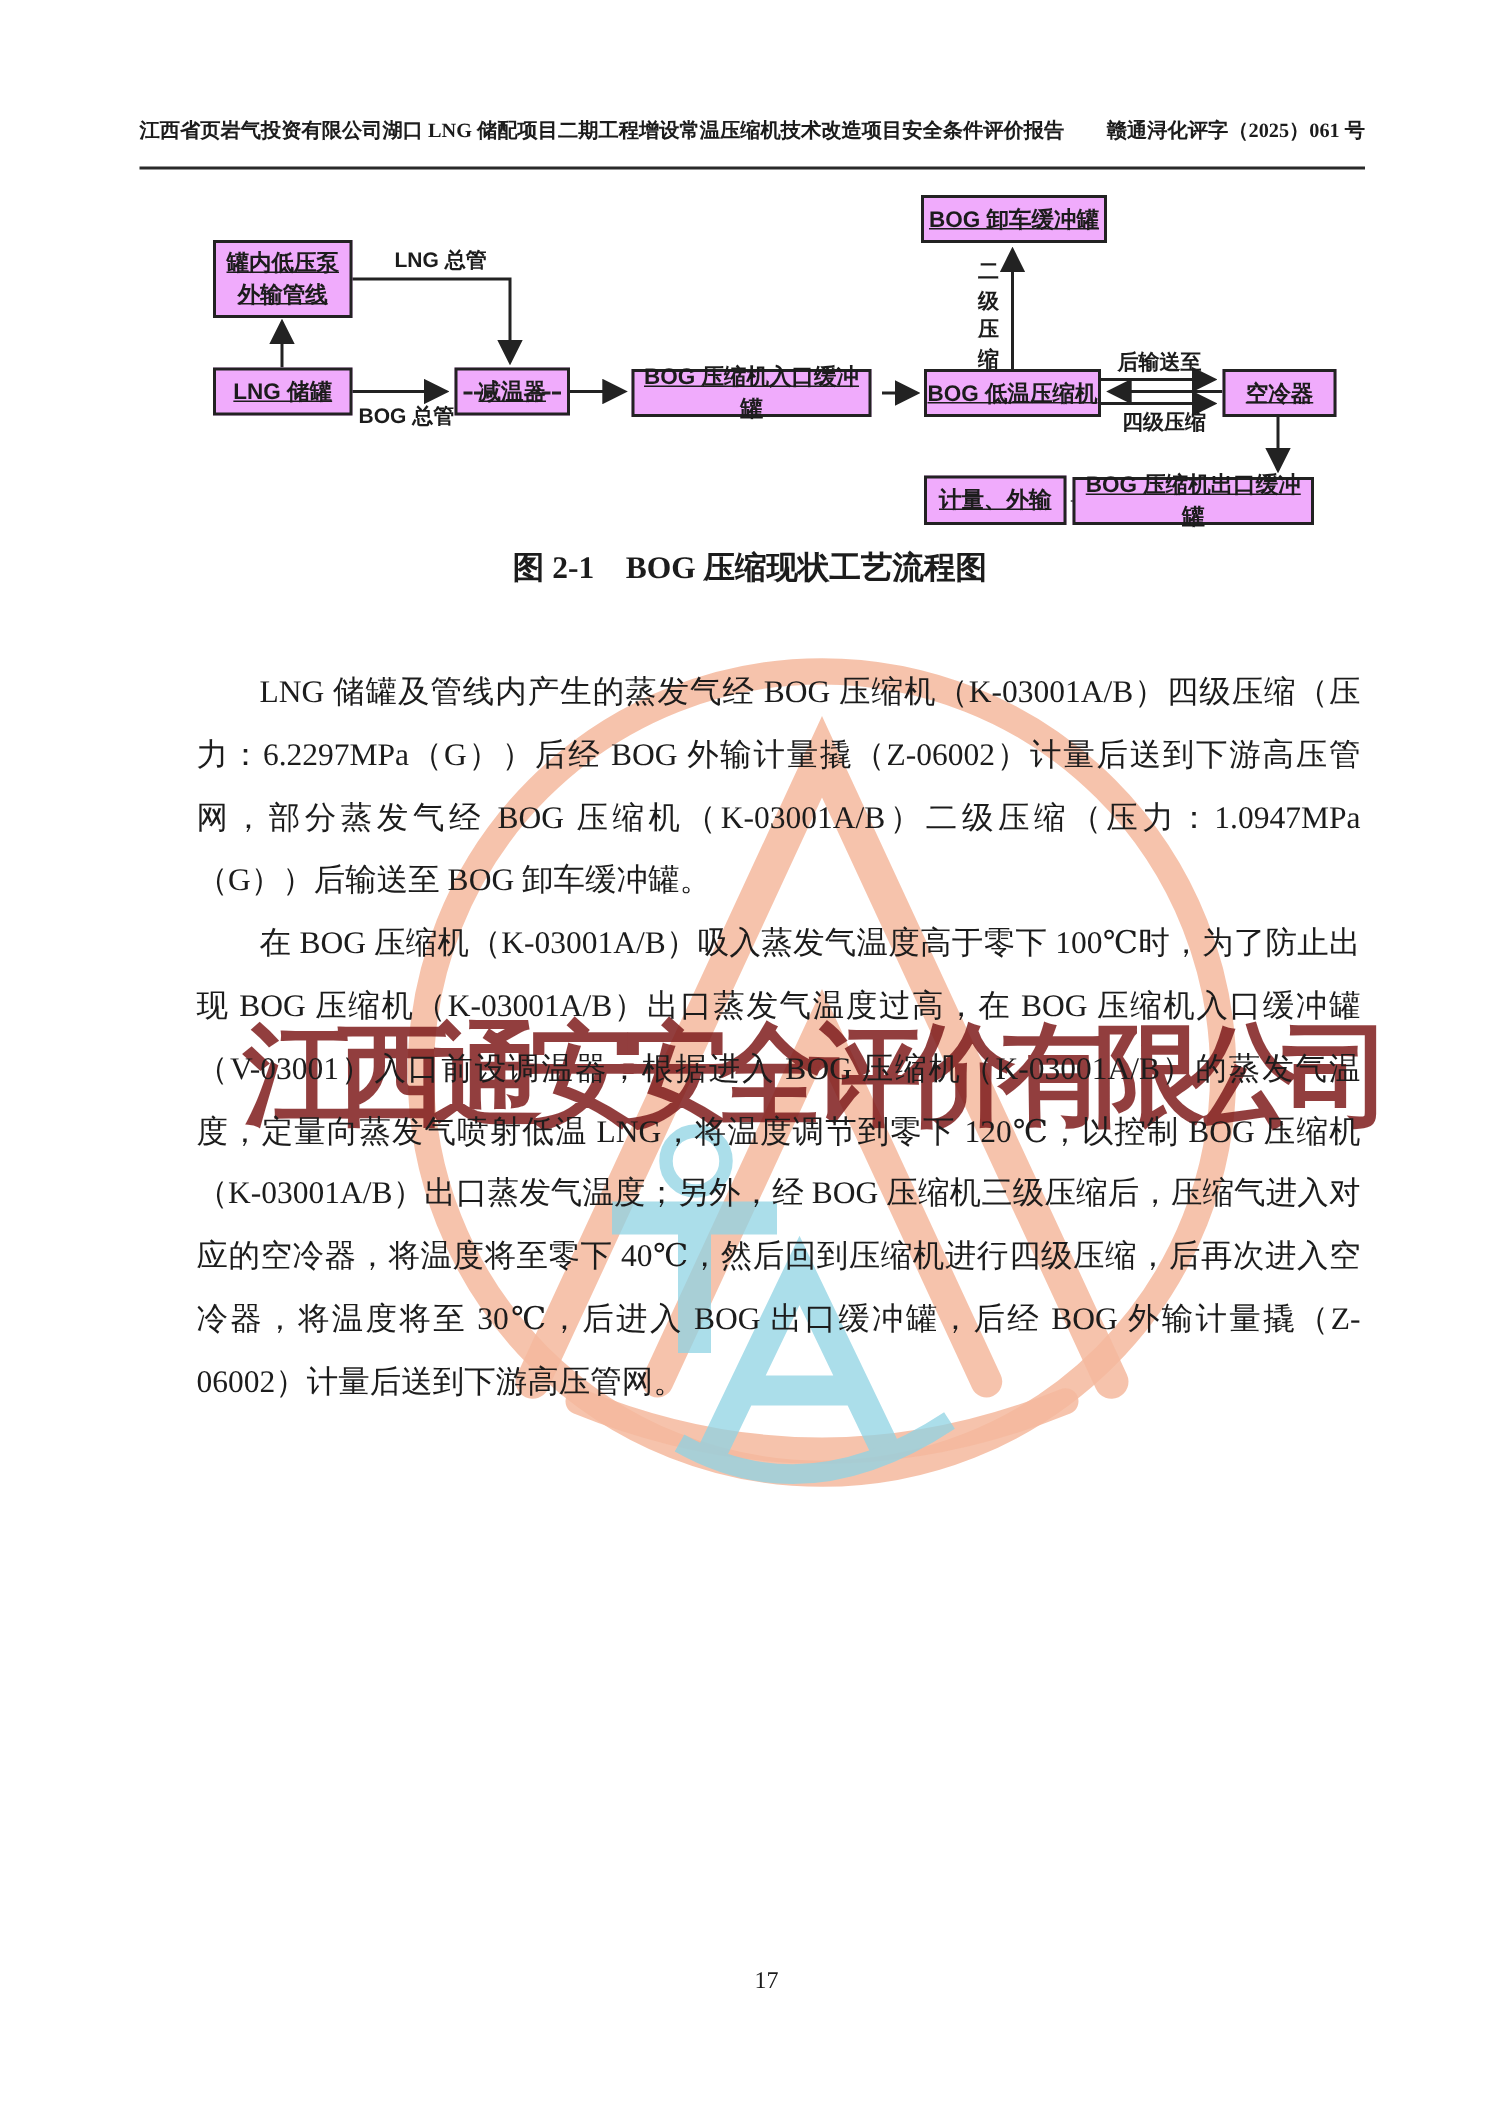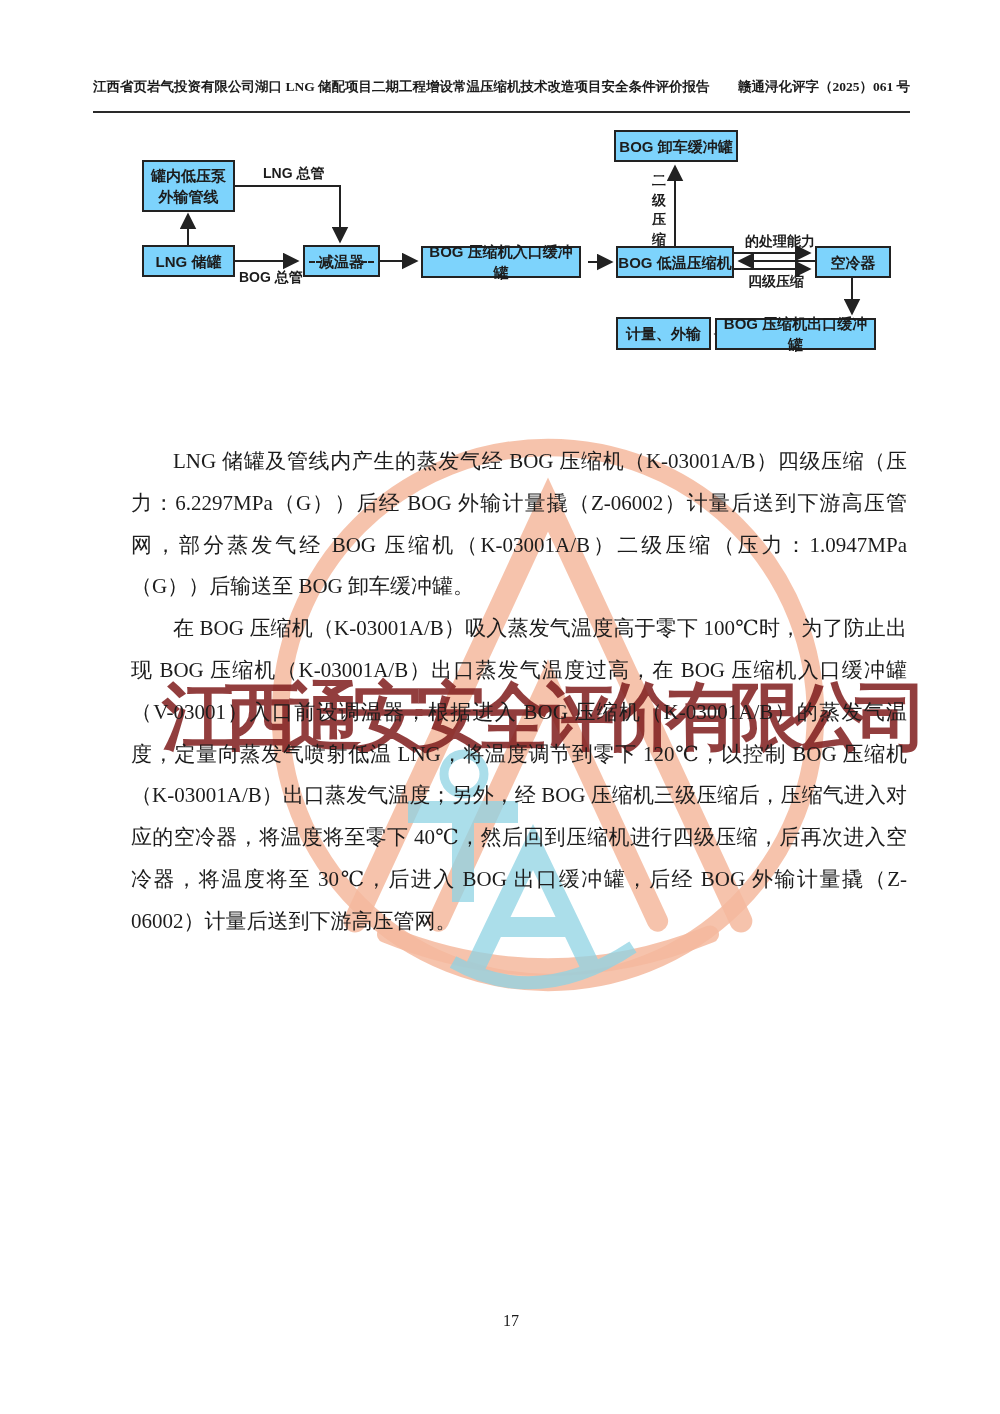--- a/index.html
+++ b/index.html
@@ -28,25 +28,26 @@
     display:flex;justify-content:space-between;align-items:flex-end;
     border-bottom:2px solid #2a2a2a;padding-bottom:15px;
     font-size:13.5px;font-weight:bold;white-space:nowrap;
   }
   .header .h-right{margin-left:14px;}
   
   .diagram{position:absolute;left:0;top:112px;width:1000px;height:245px;z-index:2;}
   .diagram svg.connectors{position:absolute;left:0;top:0;}
   .dbox{
     position:absolute;box-sizing:border-box;
-    border:2px solid #222;background:#7dd3fc;
+    border:2px solid #222;background:#f0abfc;
     display:flex;align-items:center;justify-content:center;text-align:center;
     font-family:"Liberation Sans","DejaVu Sans",sans-serif;
     font-weight:bold;font-size:15px;line-height:21px;
     white-space:pre-line;
+    text-decoration:underline;
   }
   .attemp::before,.attemp::after{
     content:"";position:absolute;top:50%;width:20px;border-top:2px dashed #222;
   }
   .attemp::before{left:4px;} .attemp::after{right:4px;}
   .dlabel{
     position:absolute;z-index:3;
     font-family:"Liberation Sans","DejaVu Sans",sans-serif;
     font-weight:bold;font-size:14px;white-space:nowrap;background:transparent;
   }
@@ -128,24 +129,25 @@
     <div class="dbox" style="left:421px;top:134px;width:160px;height:32px;">BOG 压缩机入口缓冲罐</div>
     <div class="dbox" style="left:616px;top:134px;width:118px;height:32px;">BOG 低温压缩机</div>
     <div class="dbox" style="left:614px;top:18px;width:124px;height:32px;">BOG 卸车缓冲罐</div>
     <div class="dbox" style="left:815px;top:134px;width:76px;height:32px;">空冷器</div>
     <div class="dbox" style="left:715px;top:206px;width:161px;height:32px;">BOG 压缩机出口缓冲罐</div>
     <div class="dbox" style="left:616px;top:205px;width:95px;height:33px;">计量、外输</div>
 
     <div class="dlabel" style="left:263px;top:53px;">LNG 总管</div>
     <div class="dlabel" style="left:239px;top:157px;">BOG 总管</div>
     <div class="dlabel vertical" style="left:651px;top:59px;">二级压缩</div>
-    <div class="dlabel" style="left:745px;top:121px;">的处理能力</div>
+    <div class="dlabel" style="left:745px;top:121px;">后输送至</div>
     <div class="dlabel" style="left:748px;top:161px;">四级压缩</div>
   </div>
 
+  <div class="caption">图 2-1　BOG 压缩现状工艺流程图</div>
 
   <div class="body">
     <p>LNG 储罐及管线内产生的蒸发气经 BOG 压缩机（K-03001A/B）四级压缩（压力：6.2297MPa（G））后经 BOG 外输计量撬（Z-06002）计量后送到下游高压管网，部分蒸发气经 BOG 压缩机（K-03001A/B）二级压缩（压力：1.0947MPa（G））后输送至 BOG 卸车缓冲罐。</p>
     <p>在 BOG 压缩机（K-03001A/B）吸入蒸发气温度高于零下 100℃时，为了防止出现 BOG 压缩机（K-03001A/B）出口蒸发气温度过高，在 BOG 压缩机入口缓冲罐（V-03001）入口前设调温器，根据进入 BOG 压缩机（K-03001A/B）的蒸发气温度，定量向蒸发气喷射低温 LNG，将温度调节到零下 120℃，以控制 BOG 压缩机（K-03001A/B）出口蒸发气温度；另外，经 BOG 压缩机三级压缩后，压缩气进入对应的空冷器，将温度将至零下 40℃，然后回到压缩机进行四级压缩，后再次进入空冷器，将温度将至 30℃，后进入 BOG 出口缓冲罐，后经 BOG 外输计量撬（Z-06002）计量后送到下游高压管网。</p>
   </div>
 
   <div class="page-number">17</div>
 
 </div>
 

